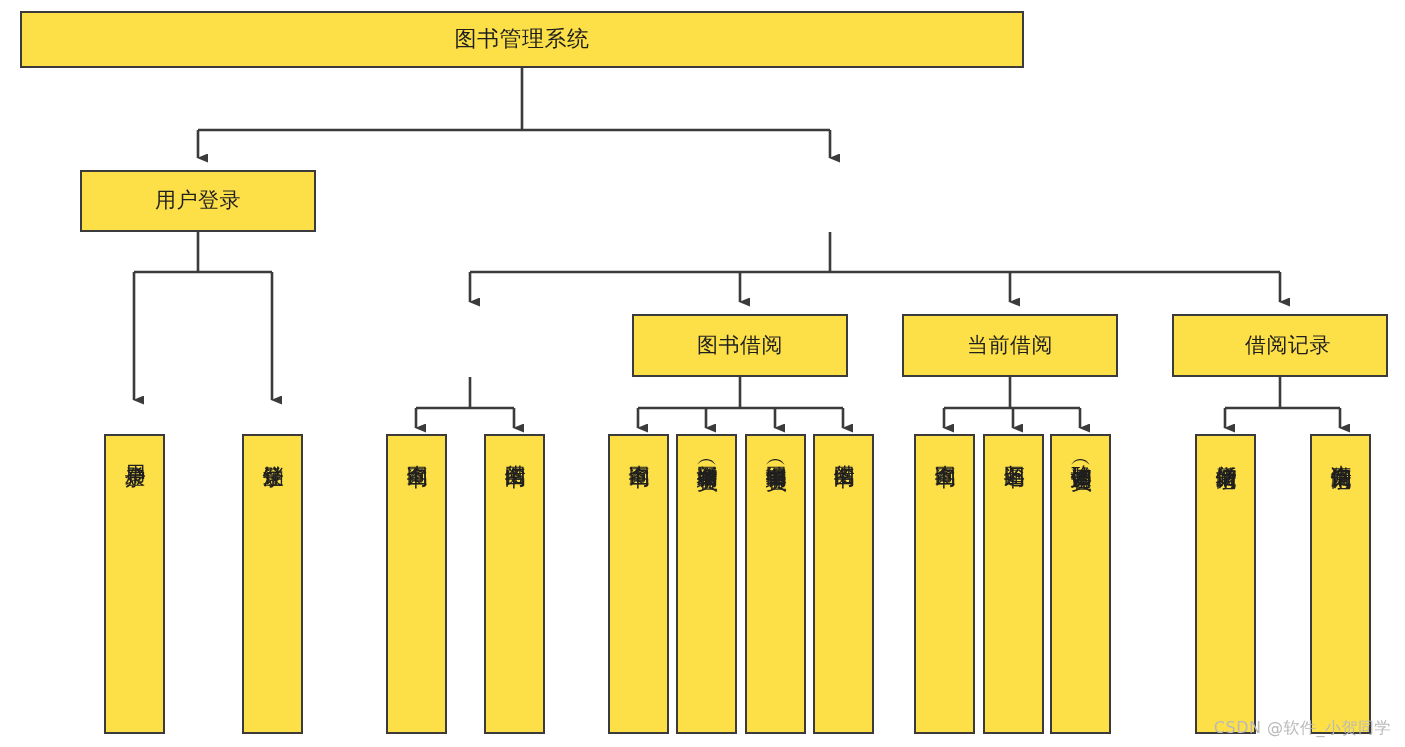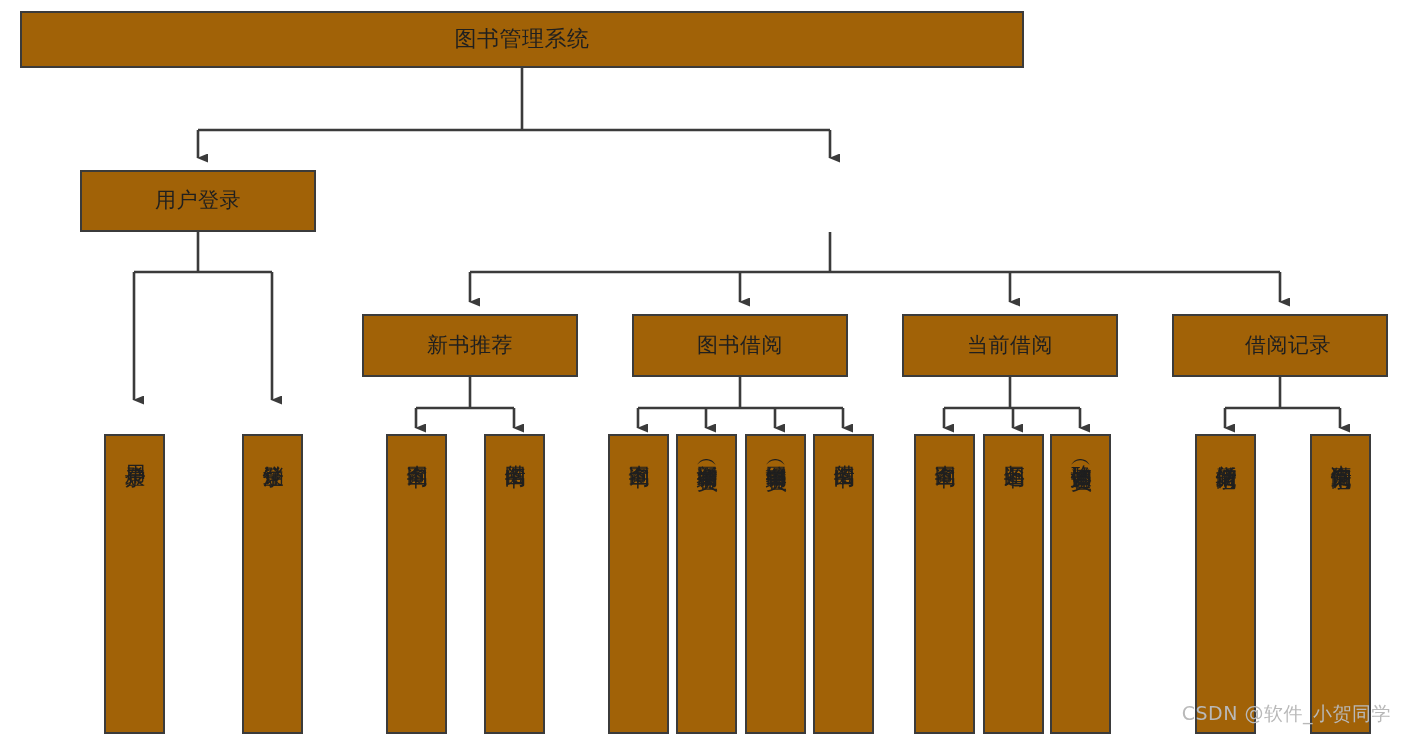--- a/index.html
+++ b/index.html
@@ -24,21 +24,21 @@
     left: 0;
     top: 0;
     width: 1405px;
     height: 747px;
     pointer-events: none;
   }
   .node {
     position: absolute;
     box-sizing: border-box;
     border: 2.5px solid #3b3b3b;
-    background: #a16207;
+    background: #fde047;
     display: flex;
     align-items: center;
     justify-content: center;
     text-align: left;
     color: #1f1f1f;
     z-index: 2;
   }
   .node.h {
     
     font-size: 21px;
@@ -59,22 +59,22 @@
   .vtext {
     writing-mode: vertical-rl;
     text-orientation: upright;
     white-space: pre-line;
     letter-spacing: 1px;
     display: block;
   }
   .watermark {
     position: absolute;
     right: 14px;
-    bottom: 20px;
-    font-size: 19px;
+    bottom: 8px;
+    font-size: 16px;
     color: #b9b9b9;
     letter-spacing: 0.5px;
     z-index: 5;
     user-select: none;
     white-space: nowrap;
   }
 </style>
 </head>
 <body>
 
@@ -127,21 +127,20 @@
       <path d="M1225,408 L1340,408"></path>
       <path d="M1225,408 L1225,428" marker-end="url(#arrow)"></path>
       <path d="M1340,408 L1340,428" marker-end="url(#arrow)"></path>
     </g>
   </svg>
 
   <div class="node h root" style="left:20px; top:11px; width:1004px; height:57px;">图书管理系统</div>
 
   <div class="node h" style="left:80px; top:170px; width:236px; height:62px;">用户登录</div>
 
-  <div class="node h" style="left:362px; top:314px; width:216px; height:63px;">新书推荐</div>
   <div class="node h" style="left:902px; top:314px; width:216px; height:63px;">当前借阅</div>
   <div class="node h" style="left:632px; top:314px; width:216px; height:63px;">图书借阅</div>
   <div class="node h" style="left:1172px; top:314px; width:216px; height:63px;padding-left:16px;">借阅记录</div>
 
   <div class="node v" style="left:104px; top:434px; width:61px; height:300px;">
     <span class="vtext">用户登录</span>
   </div>
   <div class="node v" style="left:242px; top:434px; width:61px; height:300px;">
     <span class="vtext">注销登录</span>
   </div>

